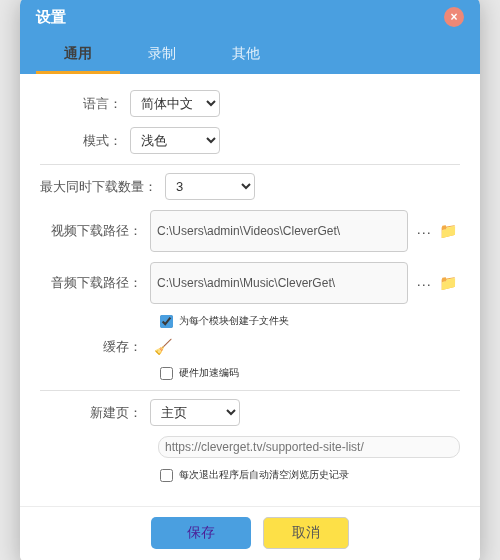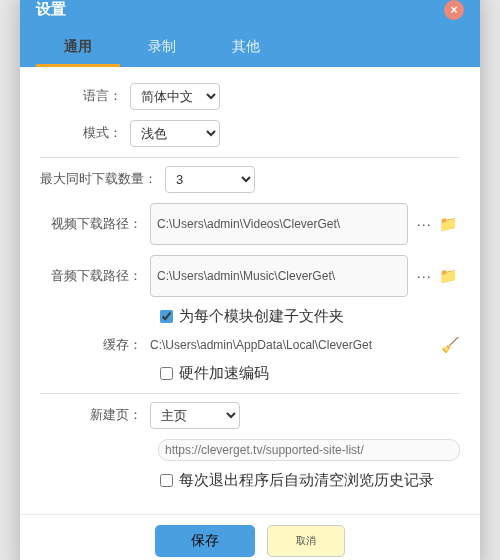--- a/index.html
+++ b/index.html
@@ -130,21 +130,21 @@
       display: flex;
       align-items: center;
       margin-bottom: 10px;
       margin-left: 120px;
     }
     .checkbox-row input[type="checkbox"] {
       margin-right: 6px;
       accent-color: #4a9fe0;
     }
     .checkbox-label {
-      font-size: 15px;
+      font-size: 10px;
       color: #333;
     }
     .cache-path {
       flex: 1;
       border: none;
       background: none;
       font-size: 12px;
       color: #555;
       overflow: hidden;
       white-space: nowrap;
@@ -167,35 +167,35 @@
     .footer {
       padding: 10px 20px 14px 20px;
       display: flex;
       justify-content: center;
       gap: 12px;
       border-top: 1px solid #ececec;
       background: #fff;
     }
     .btn-save {
       background: #4a9fe0;
-      color: #000000;
+      color: #4c1d95;
       border: none;
       border-radius: 5px;
       padding: 7px 36px;
       font-size: 14px;
       cursor: pointer;
       font-family: inherit;
     }
     .btn-cancel {
-      background: #fef9c3;
+      background: #fde047;
       color: #555;
       border: 1px solid #ccc;
       border-radius: 5px;
       padding: 6px 28px;
-      font-size: 10px;
+      font-size: 14px;
       cursor: pointer;
       font-family: inherit;
     }
     .url-row {
       display: flex;
       align-items: center;
       margin-bottom: 10px;
       margin-left: 118px;
     }
     .url-input {
@@ -267,21 +267,20 @@
       </div>
     </div>
 
     <div class="checkbox-row">
       <input type="checkbox" id="createFolder" checked="" style="">
       <label class="checkbox-label" for="createFolder">为每个模块创建子文件夹</label>
     </div>
 
     <div class="form-row">
       <span class="form-label form-label-wide">缓存：</span>
-      <span class="cache-path">C:\Users\admin\AppData\Local\CleverGet</span>
       <span class="cache-icon" title="清除缓存">🧹</span>
     </div>
 
     <div class="checkbox-row">
       <input type="checkbox" id="hwAccel" style="">
       <label class="checkbox-label" for="hwAccel">硬件加速编码</label>
     </div>
 
     <hr class="divider">
 

